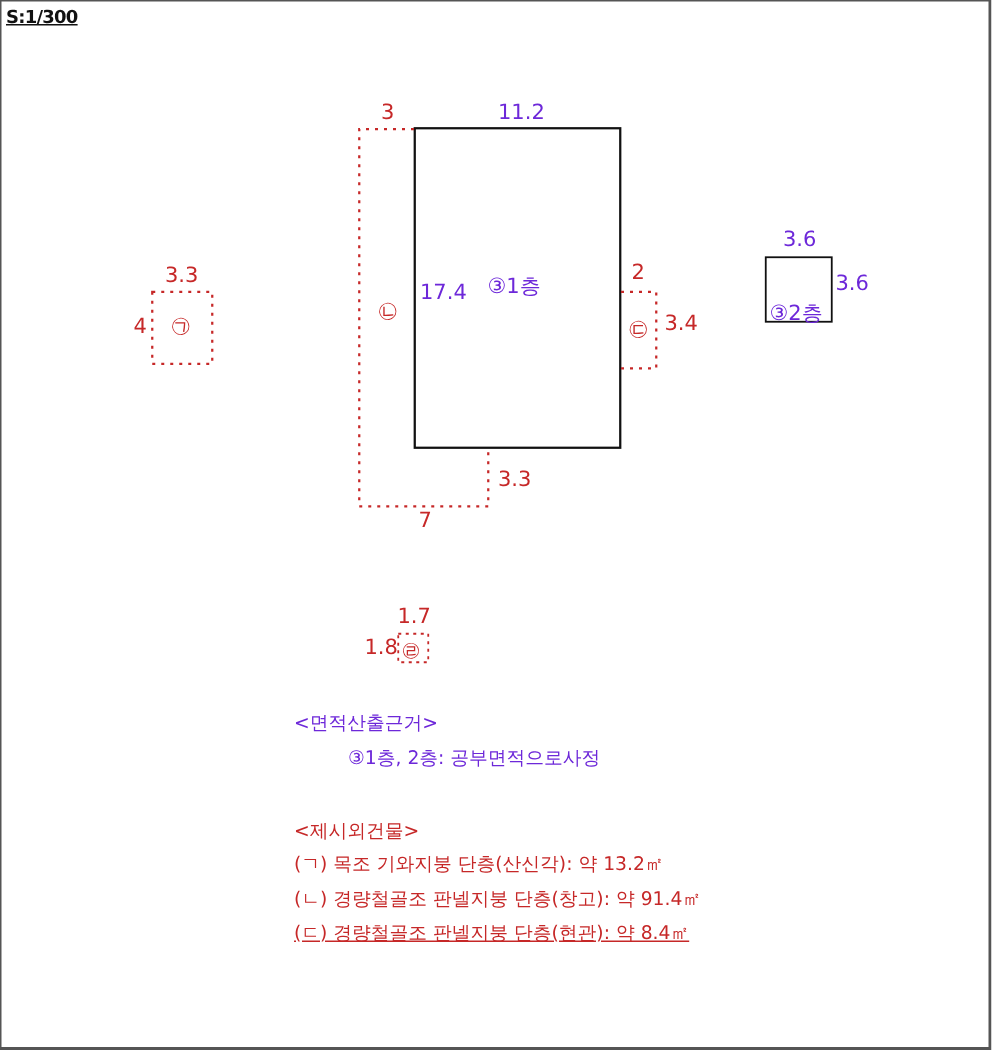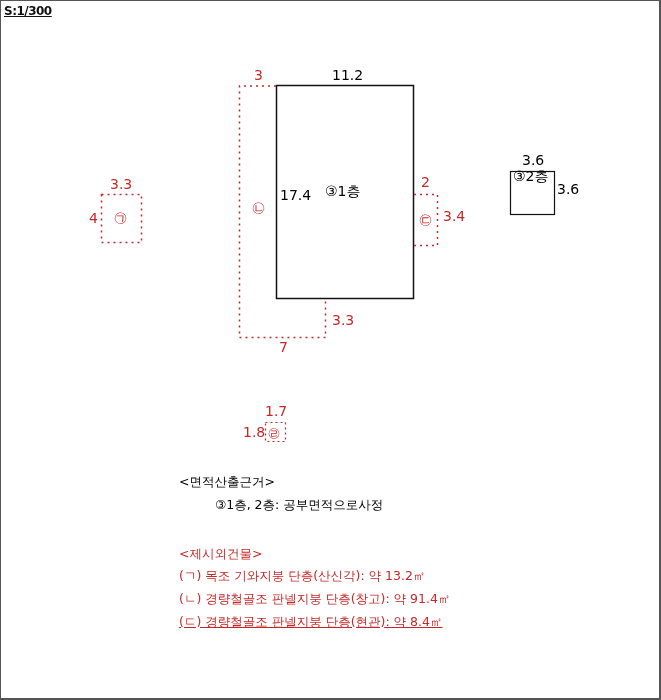--- a/index.html
+++ b/index.html
@@ -1,23 +1,23 @@
 <!DOCTYPE html>
 <html><head>
 <meta charset="utf-8">
 <style>
   html, body { margin: 0; padding: 0; background: #ffffff; }
   body { width: 661px; height: 700px; position: relative; overflow: hidden; font-family: "DejaVu Sans", "Liberation Sans", sans-serif; }
   .frame { position: absolute; left: 0; top: 0; width: 659px; height: 698px; border: 1px solid #555; border-right-width: 2px; border-bottom-width: 2px; box-sizing: border-box; width: 661px; height: 700px; }
   .scale { position: absolute; left: 4px; top: 4px; font-family: "DejaVu Sans", sans-serif; font-weight: bold; font-size: 12px; text-decoration: underline; color: #111; letter-spacing: -0.5px; }
   svg.drawing { position: absolute; left: 0; top: 0; }
   .lbl { position: absolute; font-size: 14px; line-height: 16px; white-space: nowrap; }
-  .blk { color: #000000; }
+  .blk { color: #6d28d9; }
   .red { color: #c62828; }
-  .notes { position: absolute; left: 179px; font-size: 12.5px; white-space: nowrap; }
+  .notes { position: absolute; left: 196px; font-size: 12.5px; white-space: nowrap; }
 </style>
 </head>
 <body>
 
 <div class="frame"></div>
 
 <div class="scale">S:1/300</div>
 
 <svg class="drawing" width="661" height="700">
 
@@ -33,21 +33,21 @@
 
   <rect x="265.5" y="422.5" width="20" height="19" fill="none" stroke="#c62828" stroke-width="1.2" stroke-dasharray="2,3"></rect>
 </svg>
 
 <div class="lbl blk" style="left:332px;top:67px;">11.2</div>
 <div class="lbl blk" style="left:280px;top:187px;">17.4</div>
 <div class="lbl blk" style="left:325px;top:183px;">③1층</div>
 
 <div class="lbl blk" style="left:522px;top:152px;">3.6</div>
 <div class="lbl blk" style="left:557px;top:181px;">3.6</div>
-<div class="lbl blk" style="left:513px;top:168px;text-align:right;">③2층</div>
+<div class="lbl blk" style="left:513px;top:201px;text-align:right;">③2층</div>
 
 <div class="lbl red" style="left:110px;top:176px;">3.3</div>
 <div class="lbl red" style="left:89px;top:210px;">4</div>
 <div class="lbl red" style="left:114px;top:210px;font-size:13px;">㉠</div>
 
 <div class="lbl red" style="left:254px;top:67px;">3</div>
 <div class="lbl red" style="left:252px;top:200px;font-size:13px;">㉡</div>
 <div class="lbl red" style="left:332px;top:312px;">3.3</div>
 <div class="lbl red" style="left:279px;top:339px;">7</div>
 

